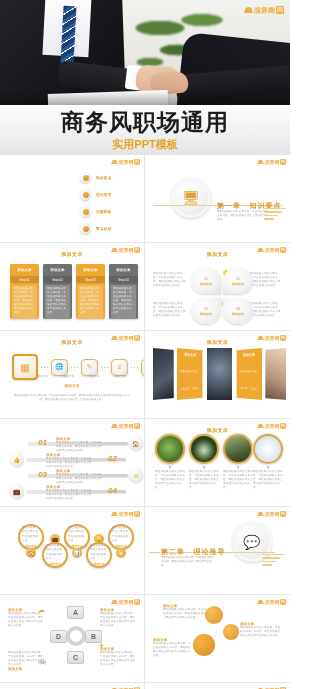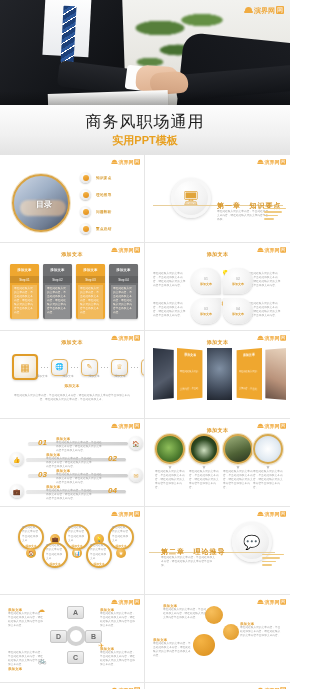--- a/index.html
+++ b/index.html
@@ -64,21 +64,21 @@
      box-shadow:0 1px 2px rgba(0,0,0,.15);
   }
   .ph-deskshadow { position:absolute; left:0; bottom:0; width:290px; height:14px;
      background:linear-gradient(180deg,rgba(0,0,0,0),rgba(0,0,0,.28)); }
   .ph-sofa { position:absolute; left:0; top:52px; width:40px; height:54px;
      background:linear-gradient(180deg,#3d4147,#24272b); border-radius:6px 0 0 0; }
 
   .cover-band { position:absolute; left:0; bottom:0; width:290px; height:50px;
      background:linear-gradient(180deg,#fdfdfd 0%,#f0f0f0 60%,#e3e3e3 100%);
      display:flex; flex-direction:column; align-items:center; justify-content:center; }
-  .cover-title { font-size:16px; font-weight:normal; color:#1c1c1c; letter-spacing:1px; line-height:1; }
+  .cover-title { font-size:23px; font-weight:bold; color:#1c1c1c; letter-spacing:1px; line-height:1; }
   .cover-sub { font-size:11px; font-weight:bold; color:#e8a020; margin-top:5px; line-height:1; }
 
   
   .wm { position:absolute; display:flex; align-items:center; gap:1px;
         opacity:.88; pointer-events:none; }
   .wm-hat { width:9px; height:7px; position:relative; flex:0 0 auto; }
   .wm-hat:before { content:""; position:absolute; left:1px; top:0; width:7px; height:4.5px;
      background:#f0a22a; border-radius:4px 4px 0 0; }
   .wm-hat:after { content:""; position:absolute; left:0; top:4.5px; width:9px; height:2px;
      background:#f0a22a; border-radius:1px; }
@@ -256,23 +256,20 @@
   <div class="cover-band">
     <div class="cover-title">商务风职场通用</div>
     <div class="cover-sub">实用PPT模板</div>
   </div>
 </div>
 
 <div class="grid">
 
   <div class="slide">
     <div class="inner">
-      <div class="cat-circle">
-        <span class="cat-word">目录</span>
-      </div>
       <div class="cat-list">
         <div class="cat-row">
           <span class="cat-dot">
               <i></i>
             </span>
           <span class="cat-txt">知识要点</span>
         </div>
         <div class="cat-row">
           <span class="cat-dot">
               <i></i>

